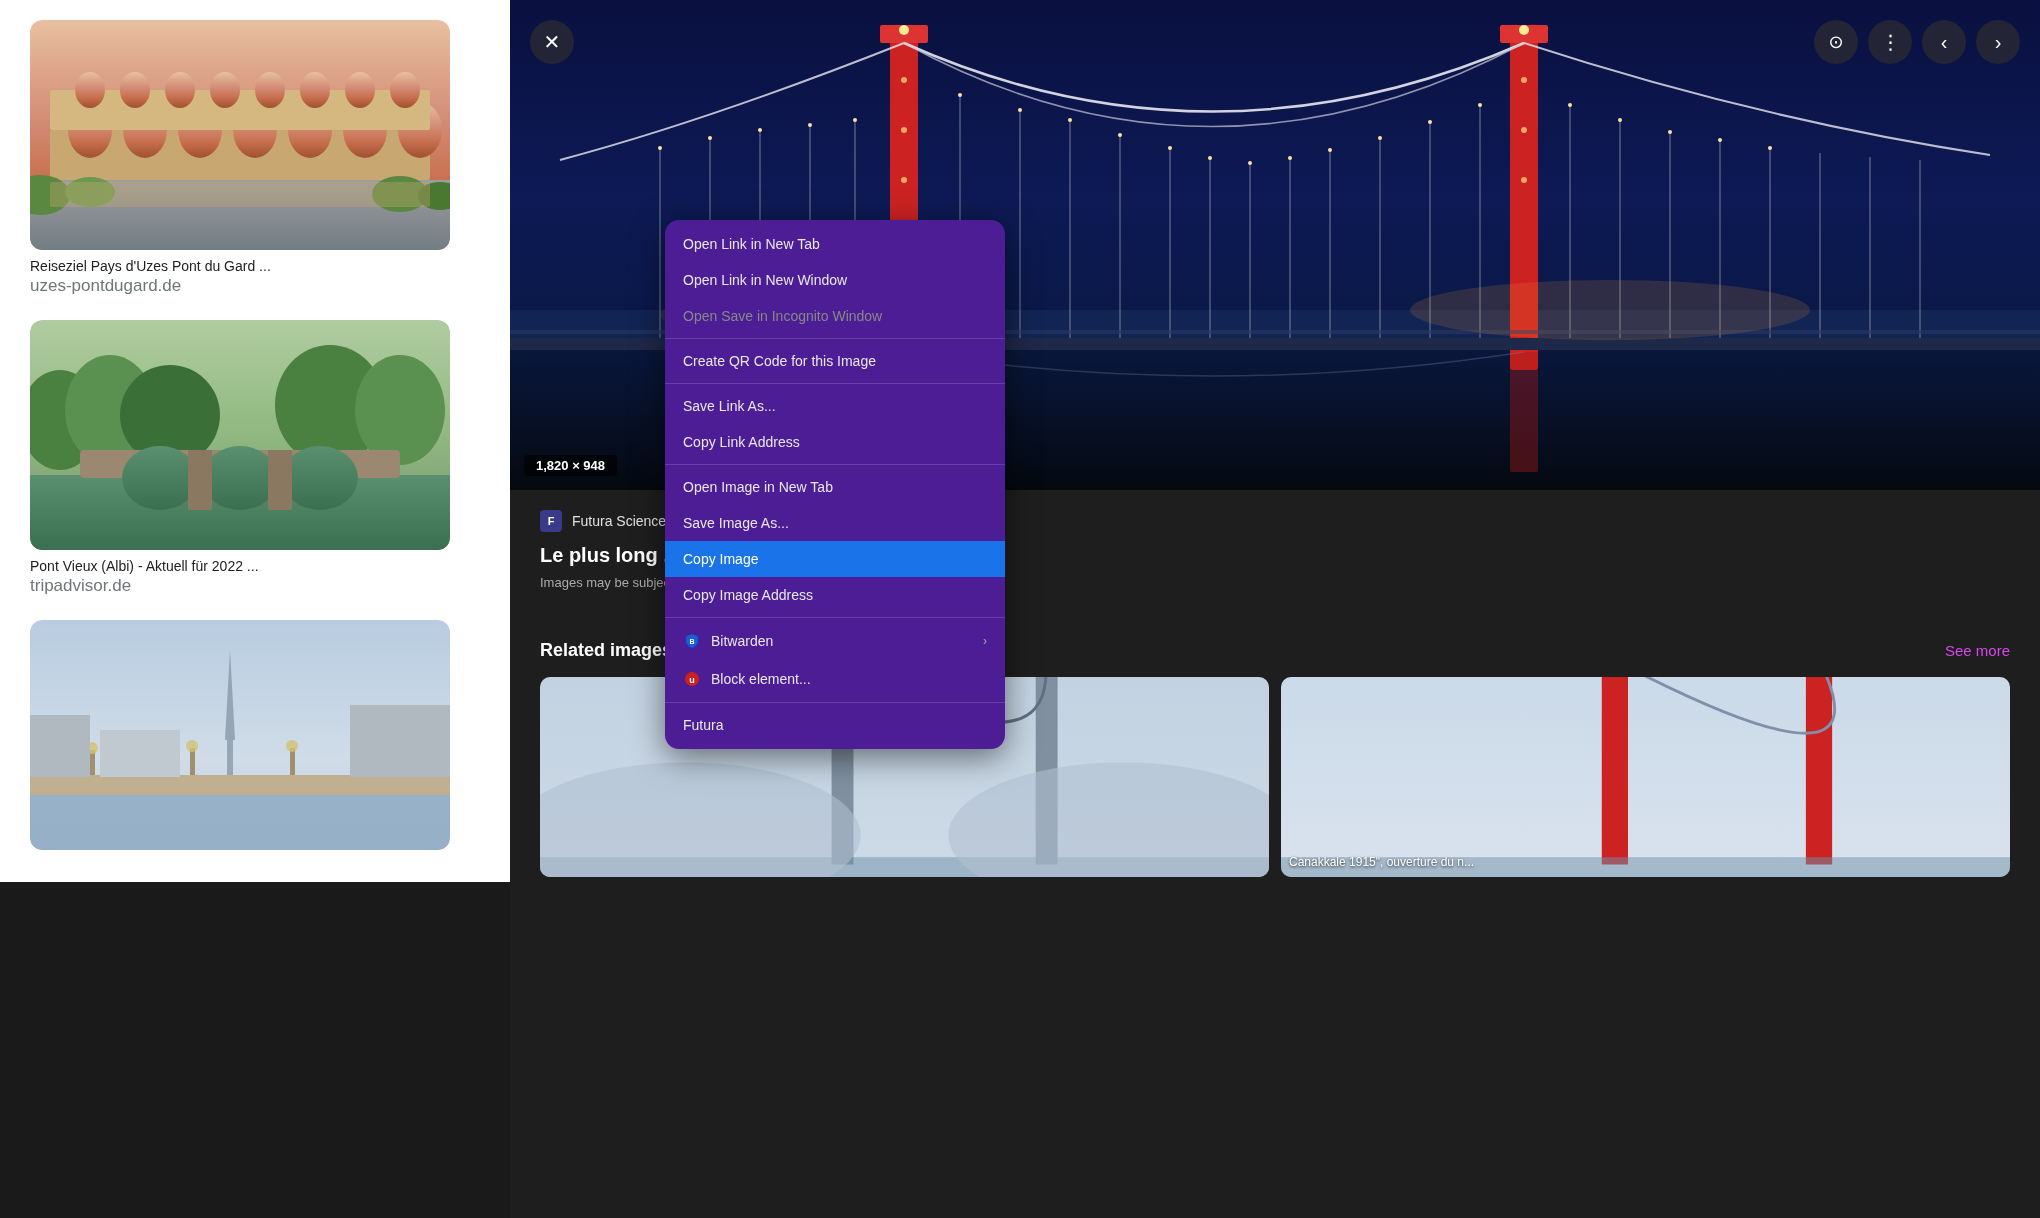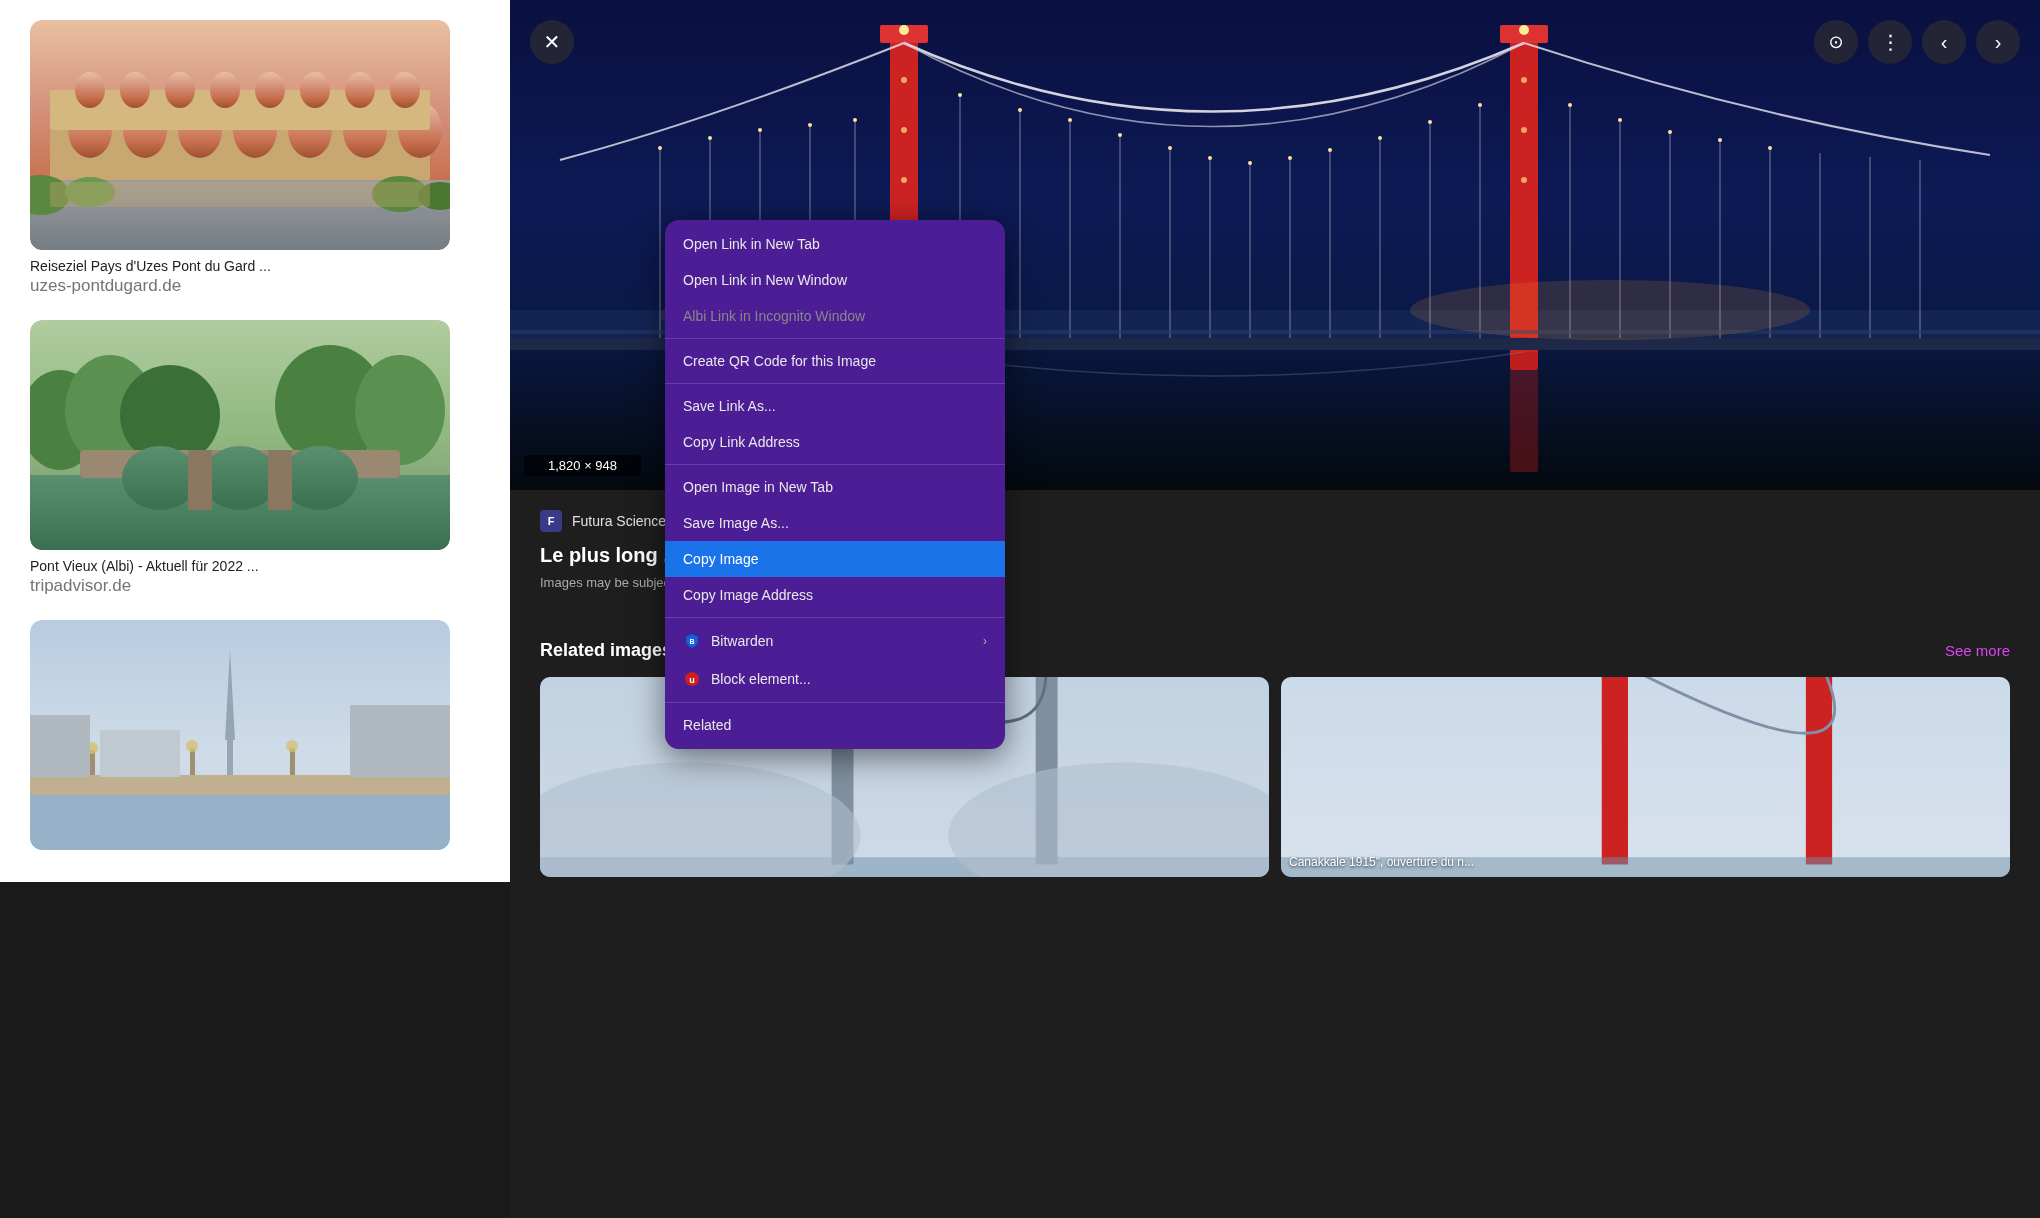--- a/index.html
+++ b/index.html
@@ -102,23 +102,24 @@
     }
 
     
     .size-badge {
       position: absolute;
       bottom: 14px;
       left: 14px;
       background: rgba(0,0,0,0.65);
       color: #fff;
       font-size: 13px;
-      padding: 3px 24px;
+      padding: 3px 12px;
       border-radius: 4px;
       z-index: 10;
+      font-weight: bold;
     }
 
     
     .bottom-info {
       position: absolute;
       top: 490px;
       left: 0;
       right: 0;
       background: #1e1e1e;
       padding: 20px 30px;
@@ -628,21 +629,21 @@
 
 <div class="context-menu">
 
   <div class="menu-item">
     <span>Open Link in New Tab</span>
   </div>
   <div class="menu-item">
     <span>Open Link in New Window</span>
   </div>
   <div class="menu-item disabled">
-    <span>Albi Link in Incognito Window</span>
+    <span>Open Save in Incognito Window</span>
   </div>
 
   <div class="menu-divider"></div>
 
   <div class="menu-item">
     <span>Create QR Code for this Image</span>
   </div>
 
   <div class="menu-divider"></div>
 
@@ -693,15 +694,15 @@
           <text x="8" y="12" text-anchor="middle" fill="#fff" font-size="9" font-weight="bold">u</text>
         </svg>
       </div>
       <span>Block element...</span>
     </div>
   </div>
 
   <div class="menu-divider"></div>
 
   <div class="menu-item">
-    <span>Related</span>
+    <span>Futura</span>
   </div>
 </div>
 
 </body></html>

